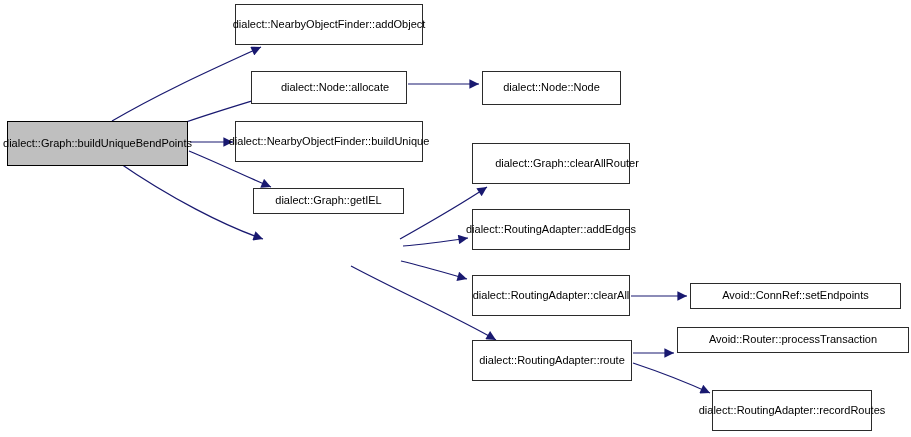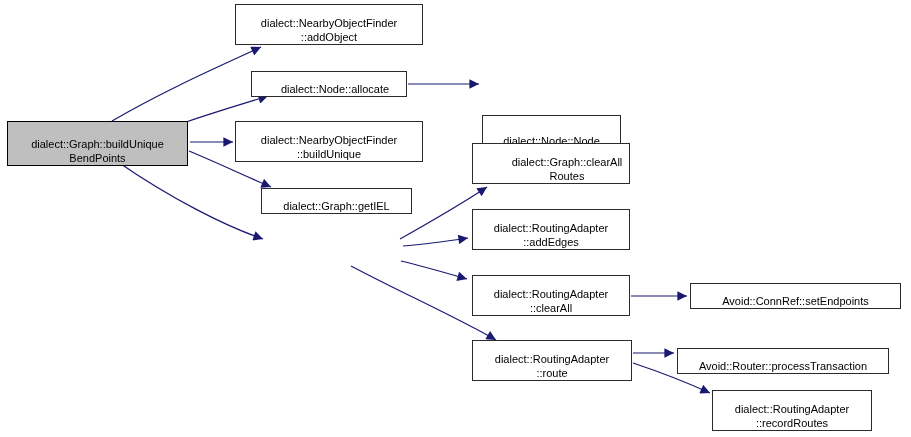--- a/index.html
+++ b/index.html
@@ -28,23 +28,22 @@
   }
   .node {
     position: absolute;
     box-sizing: border-box;
     background: #ffffff;
     border: 1px solid #2b2b2b;
     color: #000000;
     font-size: 11px;
     line-height: 13.5px;
     display: flex;
-    flex-direction: column;
     align-items: center;
-    justify-content: flex-end;
+    justify-content: center;
     text-align: center;
     white-space: nowrap;
     cursor: pointer;
   }
   .node.highlight {
     background: #bfbfbf;
     border: 1.5px solid #000000;
     cursor: default;
   }
 </style>
@@ -77,41 +76,41 @@
   <div class="node highlight" style="left:7px; top:121px; width:181px; height:45px;">
     <span>dialect::Graph::buildUnique</span>
     <span>BendPoints</span>
   </div>
 
   <div class="node" style="left:235px; top:4px; width:188px; height:41px;">
     <span>dialect::NearbyObjectFinder</span>
     <span>::addObject</span>
   </div>
 
-  <div class="node" style="left:251px; top:71px; width:156px; height:26px;padding-left:12px;">
+  <div class="node" style="left:251px; top:71px; width:156px; height:33px;padding-left:12px;">
     <span>dialect::Node::allocate</span>
   </div>
 
-  <div class="node" style="left:482px; top:71px; width:139px; height:34px;margin-top:44px;">
+  <div class="node" style="left:482px; top:71px; width:139px; height:34px;">
     <span>dialect::Node::Node</span>
   </div>
 
   <div class="node" style="left:235px; top:121px; width:188px; height:41px;">
     <span>dialect::NearbyObjectFinder</span>
     <span>::buildUnique</span>
   </div>
 
-  <div class="node" style="left:253px; top:188px; width:151px; height:26px;margin-left:8px;">
+  <div class="node" style="left:253px; top:188px; width:151px; height:26px;">
     <span>dialect::Graph::getIEL</span>
   </div>
 
 
   <div class="node" style="left:472px; top:143px; width:158px; height:41px;padding-left:32px;">
     <span>dialect::Graph::clearAll</span>
-    <span>Routes</span>
+    <span>Router</span>
   </div>
 
   <div class="node" style="left:472px; top:209px; width:158px; height:41px;">
     <span>dialect::RoutingAdapter</span>
     <span>::addEdges</span>
   </div>
 
   <div class="node" style="left:472px; top:275px; width:158px; height:41px;">
     <span>dialect::RoutingAdapter</span>
     <span>::clearAll</span>
@@ -119,21 +118,21 @@
 
   <div class="node" style="left:472px; top:340px; width:160px; height:41px;">
     <span>dialect::RoutingAdapter</span>
     <span>::route</span>
   </div>
 
   <div class="node" style="left:690px; top:283px; width:211px; height:26px;">
     <span>Avoid::ConnRef::setEndpoints</span>
   </div>
 
-  <div class="node" style="left:677px; top:348px; width:212px; height:26px;">
+  <div class="node" style="left:677px; top:327px; width:232px; height:26px;">
     <span>Avoid::Router::processTransaction</span>
   </div>
 
   <div class="node" style="left:712px; top:390px; width:160px; height:41px;">
     <span>dialect::RoutingAdapter</span>
     <span>::recordRoutes</span>
   </div>
 
 </div>
 

